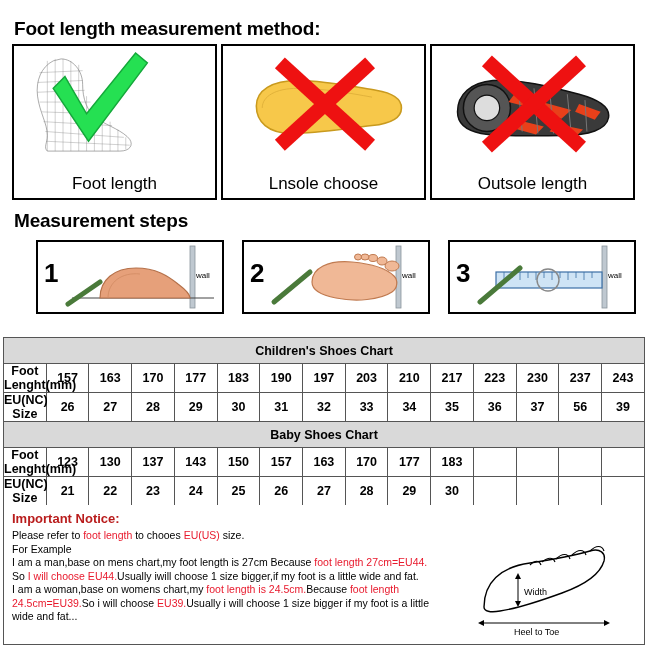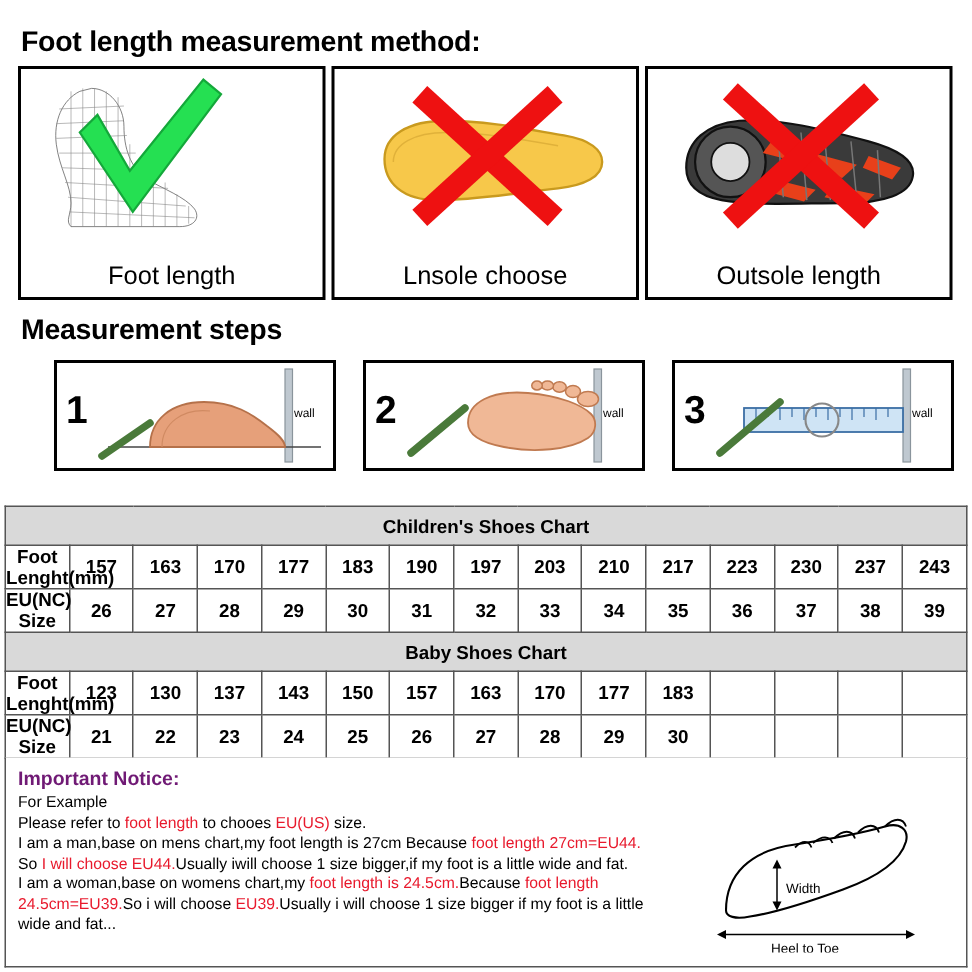--- a/index.html
+++ b/index.html
@@ -92,21 +92,21 @@
   td.empty { border-left: 1px solid #555; border-right: 1px solid #555; }
 
   
   .notice {
     position: absolute; left: 3px; top: 505px;
     width: 642px; height: 140px;
     border: 1px solid #555; border-top: none;
     background: #fff;
     padding: 6px 8px 4px 8px;
   }
-  .notice-title { font-size: 13px; font-weight: bold; color: #701a75; margin-bottom: 3px; }
+  .notice-title { font-size: 13px; font-weight: bold; color: #b91c1c; margin-bottom: 3px; }
   .notice-body { font-size: 10.5px; color: #000; line-height: 13.5px; width: 430px; }
   .notice-body .r { color: #e8192c; }
 
   .foot-diagram { position: absolute; right: 10px; top: 18px; width: 190px; height: 112px; }
 </style>
 </head>
 <body>
 
 <div class="page">
 
@@ -242,21 +242,21 @@
           <td class="blk">28</td>
           <td class="blk">29</td>
           <td class="blk">30</td>
           <td class="blk">31</td>
           <td class="blk">32</td>
           <td class="blk">33</td>
           <td class="blk">34</td>
           <td class="blk">35</td>
           <td class="blk">36</td>
           <td class="blk">37</td>
-          <td class="blk">38</td>
+          <td class="blk">56</td>
           <td class="blk">39</td>
         </tr>
 
         <tr>
           <td class="chart-head" colspan="15">Baby Shoes Chart</td>
         </tr>
         <tr>
           <td class="rowlabel red">Foot Lenght(mm)</td>
           <td class="red">123</td>
           <td class="red">130</td>
@@ -290,22 +290,22 @@
           <td class="empty"></td>
           <td class="empty"></td>
         </tr>
       </tbody>
     </table>
   </div>
 
   <div class="notice">
     <div class="notice-title">Important Notice:</div>
     <div class="notice-body" id="notice-body">
+        <div><span>Please refer to </span><span class="r">foot length</span><span> to chooes </span><span class="r">EU(US)</span><span> size.</span></div>
         <div><span>For Example</span></div>
-        <div><span>Please refer to </span><span class="r">foot length</span><span> to chooes </span><span class="r">EU(US)</span><span> size.</span></div>
         <div><span>I am a man,base on </span><span>mens chart</span><span>,my foot length is 27cm Because </span><span class="r">foot length 27cm=EU44.</span></div>
         <div><span>So </span><span class="r">I will choose EU44.</span><span>Usually iwill choose 1 size bigger,if my foot is a little wide and fat.</span></div>
         <div><span>I am a woman,base on </span><span>womens chart</span><span>,my </span><span class="r">foot length is 24.5cm.</span><span>Because </span><span class="r">foot length</span></div>
         <div><span class="r">24.5cm=EU39.</span><span>So i will choose </span><span class="r">EU39.</span><span>Usually i will choose 1 size bigger if my foot is a little</span></div>
         <div><span>wide and fat...</span></div>
       </div>
 
     <svg class="foot-diagram" viewBox="0 0 190 112">
       <path d="M40 84 C40 60 56 44 86 40 C112 36 132 32 146 28 C156 25 162 30 160 38 C156 52 140 62 118 70 C96 78 70 86 56 88 C46 90 40 88 40 84 Z" fill="none" stroke="#000" stroke-width="1.4"></path>
       <path d="M146 28 C152 22 158 22 160 28" fill="none" stroke="#000" stroke-width="1.2"></path>

